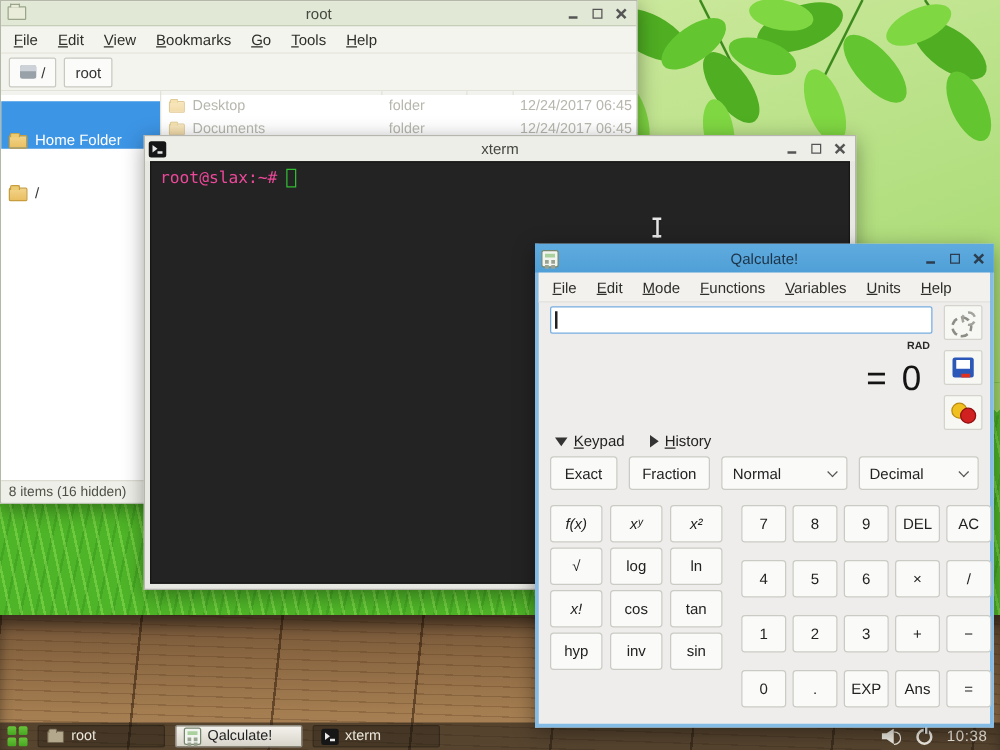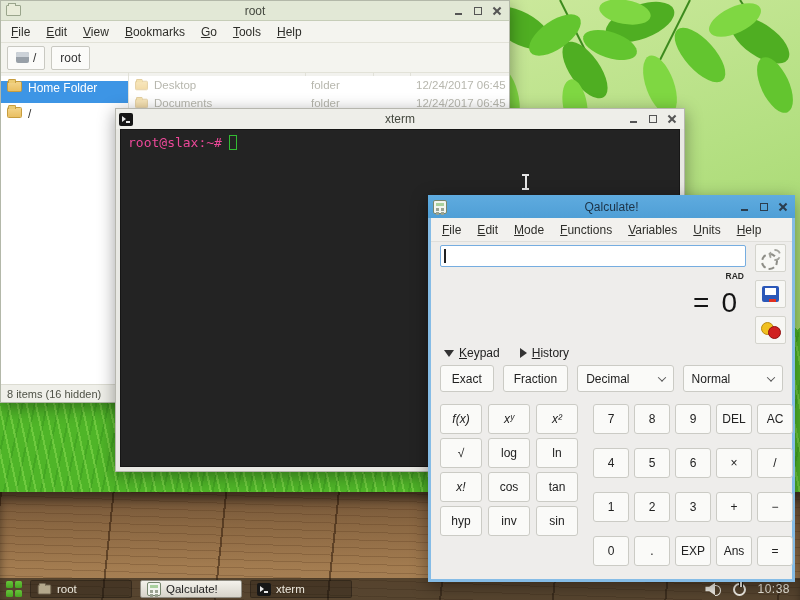--- a/index.html
+++ b/index.html
@@ -54,21 +54,21 @@
   .icon-drive::before { content:""; position:absolute; top:0; left:0; right:0; height:5px; background:#ccd2d8; border-radius:2px 2px 0 0; }
   .fm-header { height:22px; background:#f2f2ee; border-bottom:1px solid #ddddd4; position:relative; font-size:12px; color:#3c3c38; }
   .hcell { position:absolute; top:0; height:22px; display:flex; align-items:center; padding:0 7px; border-right:1px solid #e1e1d8; }
   .hc-places { left:0; width:128px; justify-content:space-between; }
   .hc-name { left:128px; width:177px; justify-content:space-between; }
   .hc-desc { left:305px; width:68px; }
   .hc-size { left:373px; width:37px; }
   .hc-mod  { left:410px; width:100px; border-right:none; }
   .fm-body { position:absolute; top:75px; bottom:18px; left:0; right:0; background:#fff; }
   .places-panel { position:absolute; left:0; top:0; bottom:0; width:128px; border-right:1px solid #e3e3da; background:#fff; padding-top:5px; }
-  .place-item { height:22px; display:flex; align-items:flex-start; gap:6px; padding-left:6px; font-size:12px; color:#333; margin-bottom:4px; }
+  .place-item { height:38px; display:flex; align-items:flex-end; gap:6px; padding-left:6px; font-size:12px; color:#333; margin-bottom:4px; }
   .place-item.selected { background:#3d95e5; color:#fff; }
   .filelist { position:absolute; left:128px; right:0; top:0; bottom:0; }
   .frow { position:relative; height:18px; font-size:11.5px; color:#b7b7ae; display:flex; align-items:center; }
   .frow .icon-folder { position:absolute; left:5px; transform:scale(.85); opacity:.55; }
   .fc-name { position:absolute; left:25px; }
   .fc-desc { position:absolute; left:182px; }
   .fc-mod  { position:absolute; left:287px; }
   .fm-status { position:absolute; left:0; right:0; bottom:0; height:18px; background:#efefe9; border-top:1px solid #dcdcd2; font-size:11px; color:#4e5146; display:flex; align-items:center; padding-left:6px; }
 
   
@@ -326,26 +326,26 @@
       </span>
       <span class="tg">
         <span class="tri-right"></span>
         <span class="tg-label">History</span>
       </span>
     </div>
 
     <div class="qalc-modes">
       <span class="qbtn mode-btn m-exact">Exact</span>
       <span class="qbtn mode-btn m-fraction">Fraction</span>
+      <span class="qbtn mode-btn dd m-normal">
+        <span>Normal</span>
+        <span class="chev"></span>
+      </span>
       <span class="qbtn mode-btn dd m-decimal">
         <span>Decimal</span>
-        <span class="chev"></span>
-      </span>
-      <span class="qbtn mode-btn dd m-normal">
-        <span>Normal</span>
         <span class="chev"></span>
       </span>
     </div>
 
     <div class="kp-left">
       <span class="qbtn">f(x)</span>
       <span class="qbtn">xʸ</span>
       <span class="qbtn">x²</span>
       <span class="qbtn rm">√</span>
       <span class="qbtn rm">log</span>

